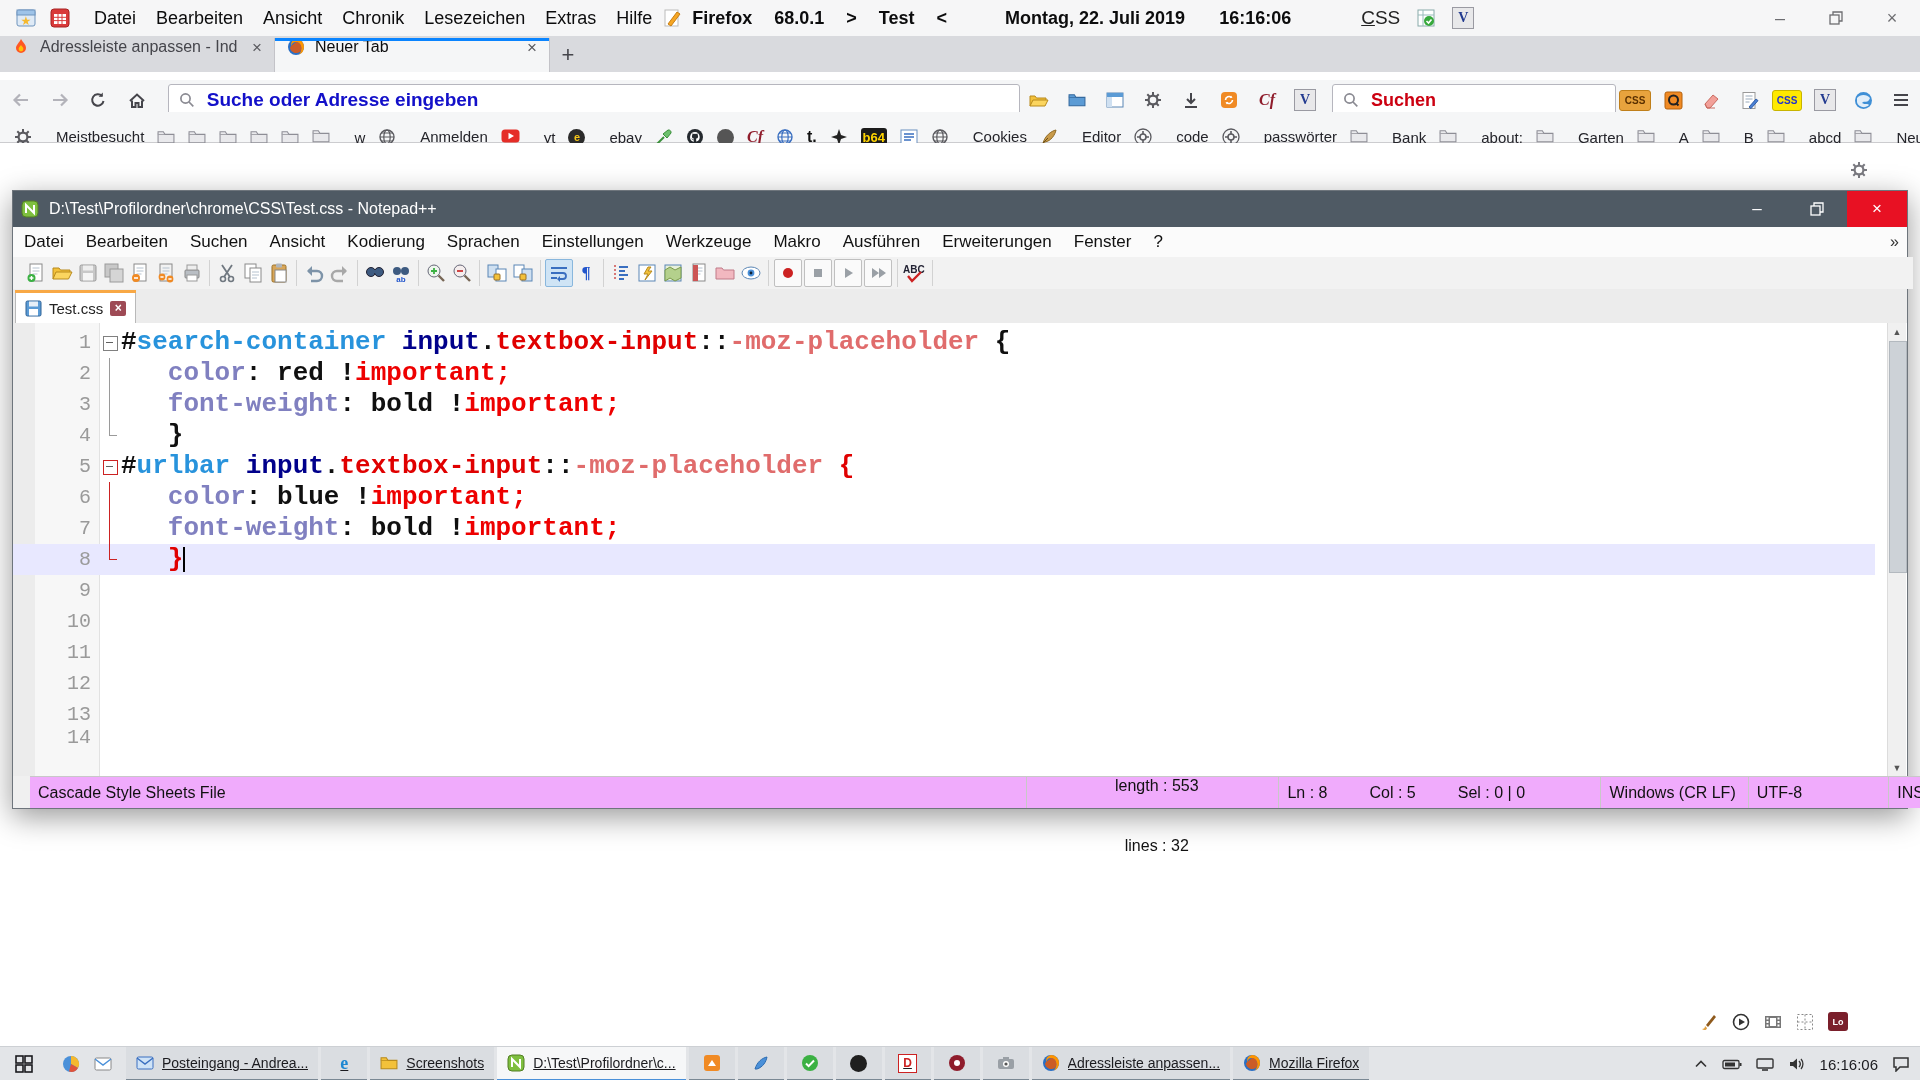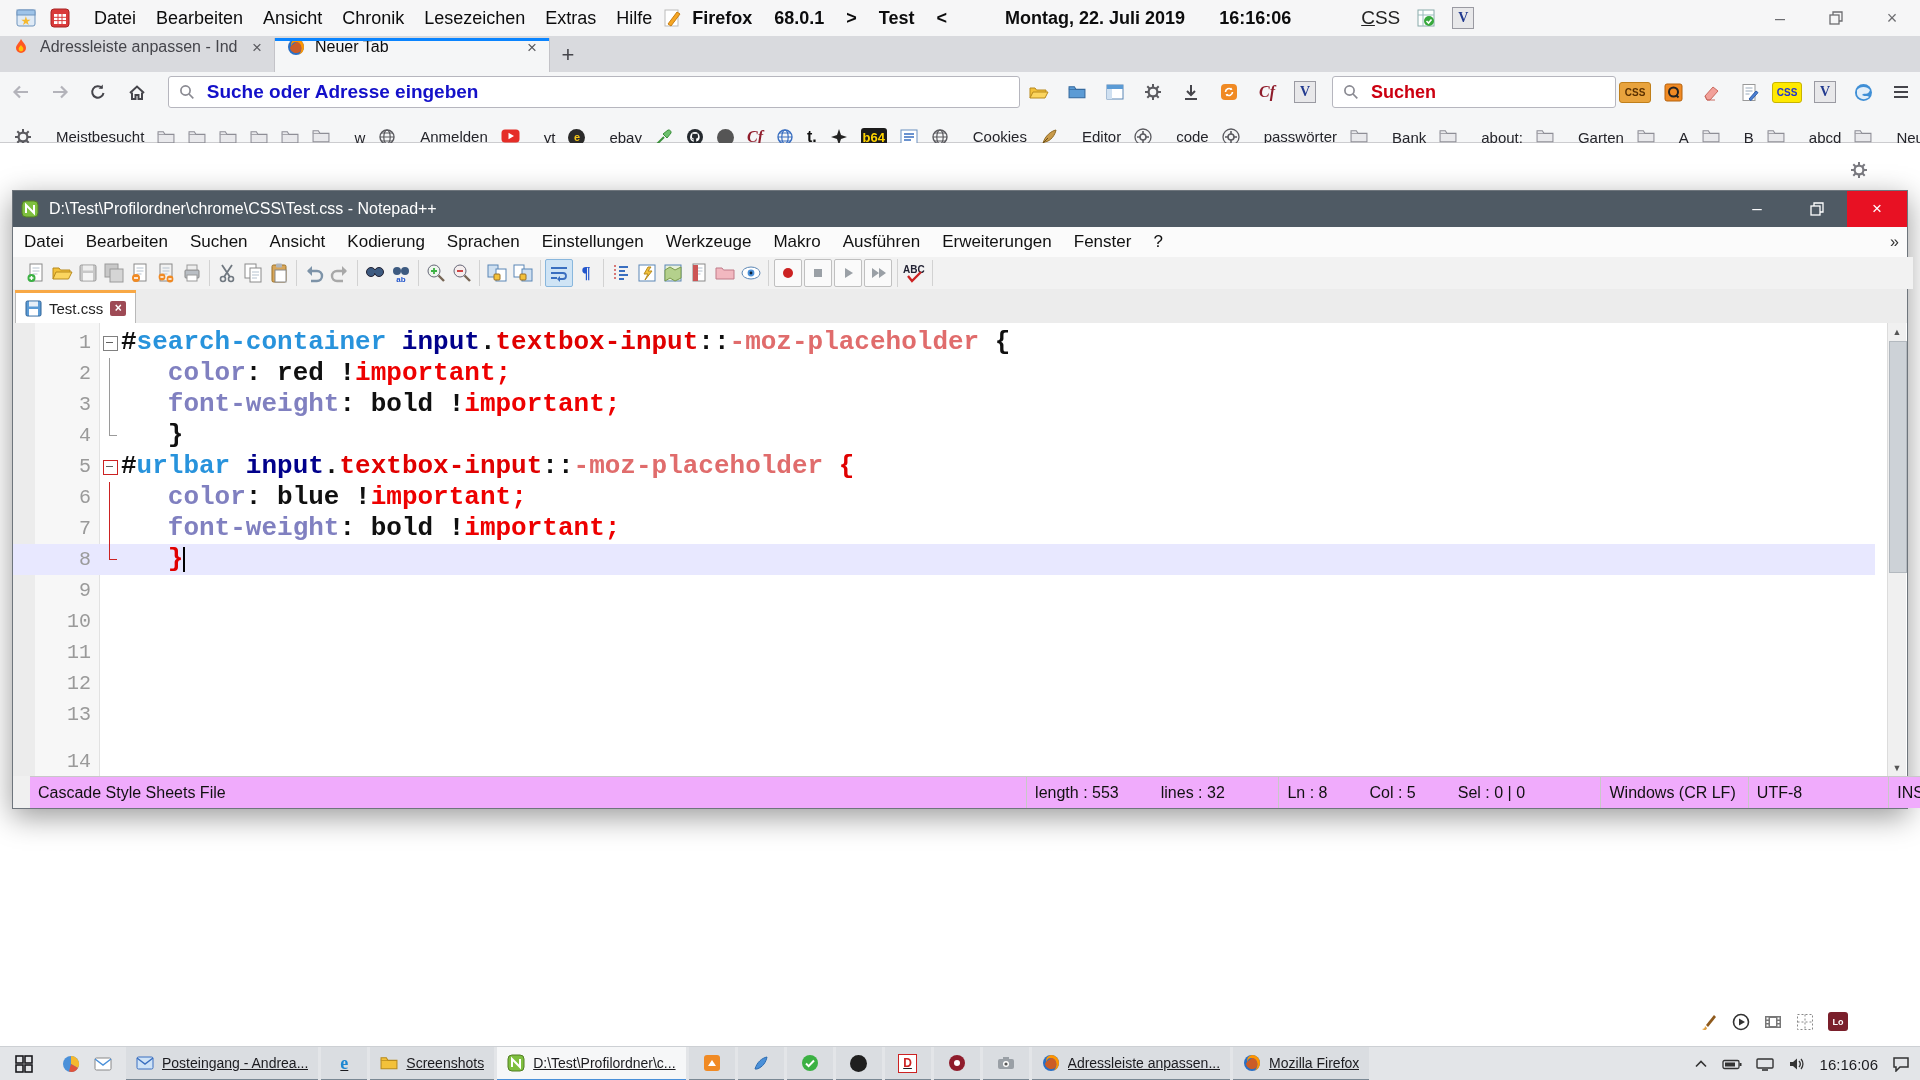--- a/index.html
+++ b/index.html
@@ -24,21 +24,21 @@
   #ff-tabbar{position:absolute;left:0;top:36px;width:1920px;height:36px;background:#d9dade;
     display:flex;align-items:flex-end;}
   .ff-tab{height:34px;display:flex;align-items:flex-start;padding:0 12px;gap:10px;width:250px;
     font-size:16px;color:#45454b;border-right:1px solid #c3c3c8;position:relative;}
   .ff-tab.active{background:#f5f6f7;color:#0c0c0d;}
   .ff-tab.active:before{content:"";position:absolute;left:0;top:0;width:100%;height:3px;background:#0a84ff;}
   .ff-tab .tlabel{flex:1;white-space:nowrap;overflow:hidden;}
   .ff-tab .tclose{color:#5a5a5f;font-size:17px;}
   #ff-newtab{width:36px;height:34px;display:flex;align-items:center;justify-content:center;
     font-size:22px;color:#45454b;}
-  #ff-navbar{position:absolute;left:0;top:72px;width:1920px;height:40px;background:#f5f6f7;
+  #ff-navbar{position:absolute;left:0;top:80px;width:1920px;height:40px;background:#f5f6f7;
     display:flex;align-items:center;}
   .navbtn{width:36px;height:32px;display:flex;align-items:center;justify-content:center;margin-left:4px;}
   #urlbar{margin-left:14px;width:868px;height:30px;background:#fff;border:1px solid #b6b6be;
     border-radius:3px;display:flex;align-items:center;padding:0 10px;gap:10px;}
   #urlbar input{border:0;outline:none;flex:1;font-size:19px;font-weight:bold;color:#1310c9;
     font-family:"Liberation Sans",sans-serif;background:transparent;}
   #urlbar input::placeholder{color:#1310c9;opacity:1;}
   #nav-addons,#nav-right{display:flex;align-items:center;}
   #nav-addons .abtn,#nav-right .abtn{width:38px;height:32px;display:flex;align-items:center;justify-content:center;}
   #searchbar{margin-left:8px;width:262px;height:30px;background:#fff;border:1px solid #b6b6be;
@@ -968,37 +968,37 @@
           <div class="edrow" style="top:345px;">
     <span class="lnum">12</span>
     <span class="foldcell"></span>
     <span class="codeline"></span>
           </div>
           <div class="edrow" style="top:376px;">
     <span class="lnum">13</span>
     <span class="foldcell"></span>
     <span class="codeline"></span>
           </div>
-          <div class="edrow" style="top:423px;">
+          <div class="edrow" style="top:399px;">
     <span class="lnum">14</span>
     <span class="foldcell"></span>
     <span class="codeline"></span>
           </div>
         </div>
       <div id="npp-vscroll">
         <span class="sarr" style="top:0;">▲</span>
         <div id="npp-thumb"></div>
         <span class="sarr" style="bottom:0;">▼</span>
       </div>
     </div>
     <div id="npp-statusbar">
       <div class="stsec" style="width:1007px;">
         <span>Cascade Style Sheets File</span>
         </div>
-      <div class="stsec" style="width:248px;">
+      <div class="stsec" style="width:248px;flex-direction:column;">
         <span>length : 553</span>
           <span>lines : 32</span>
         </div>
       <div class="stsec" style="width:319px;">
         <span>Ln : 8</span>
           <span>Col : 5</span>
           <span>Sel : 0 | 0</span>
         </div>
       <div class="stsec" style="width:141px;">
         <span>Windows (CR LF)</span>

